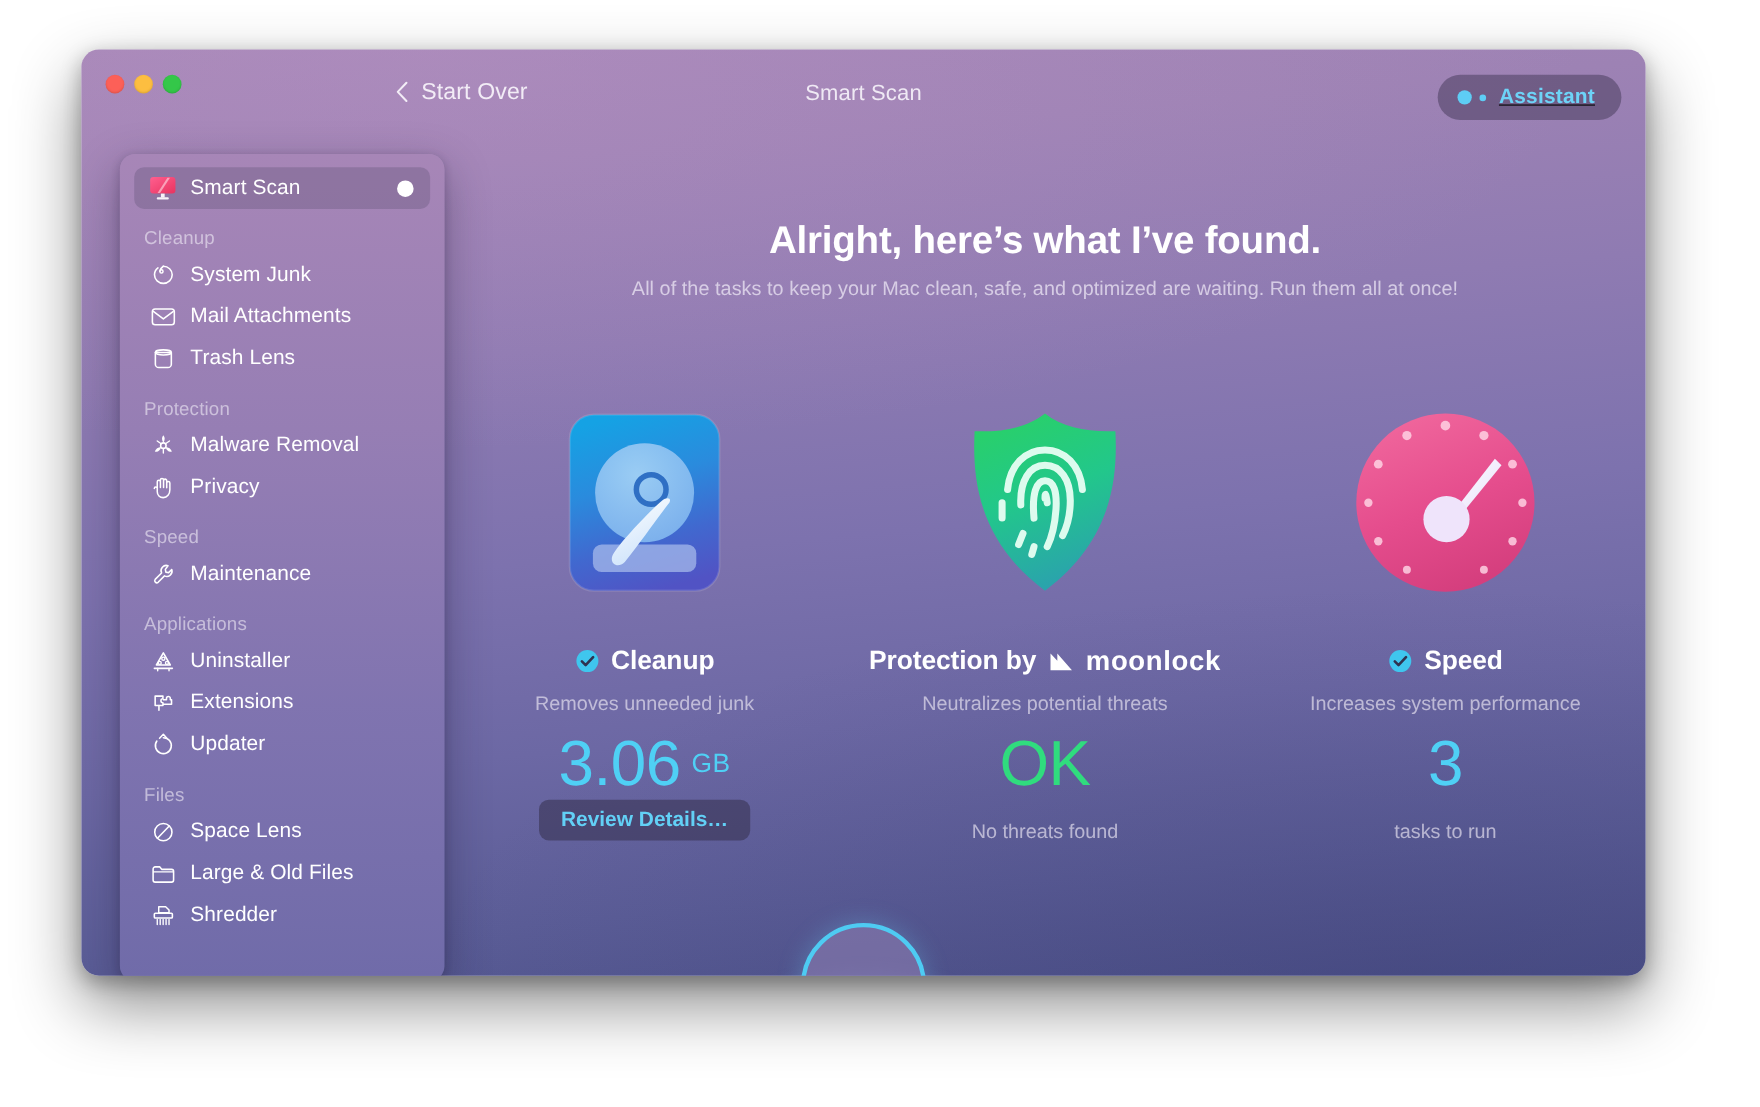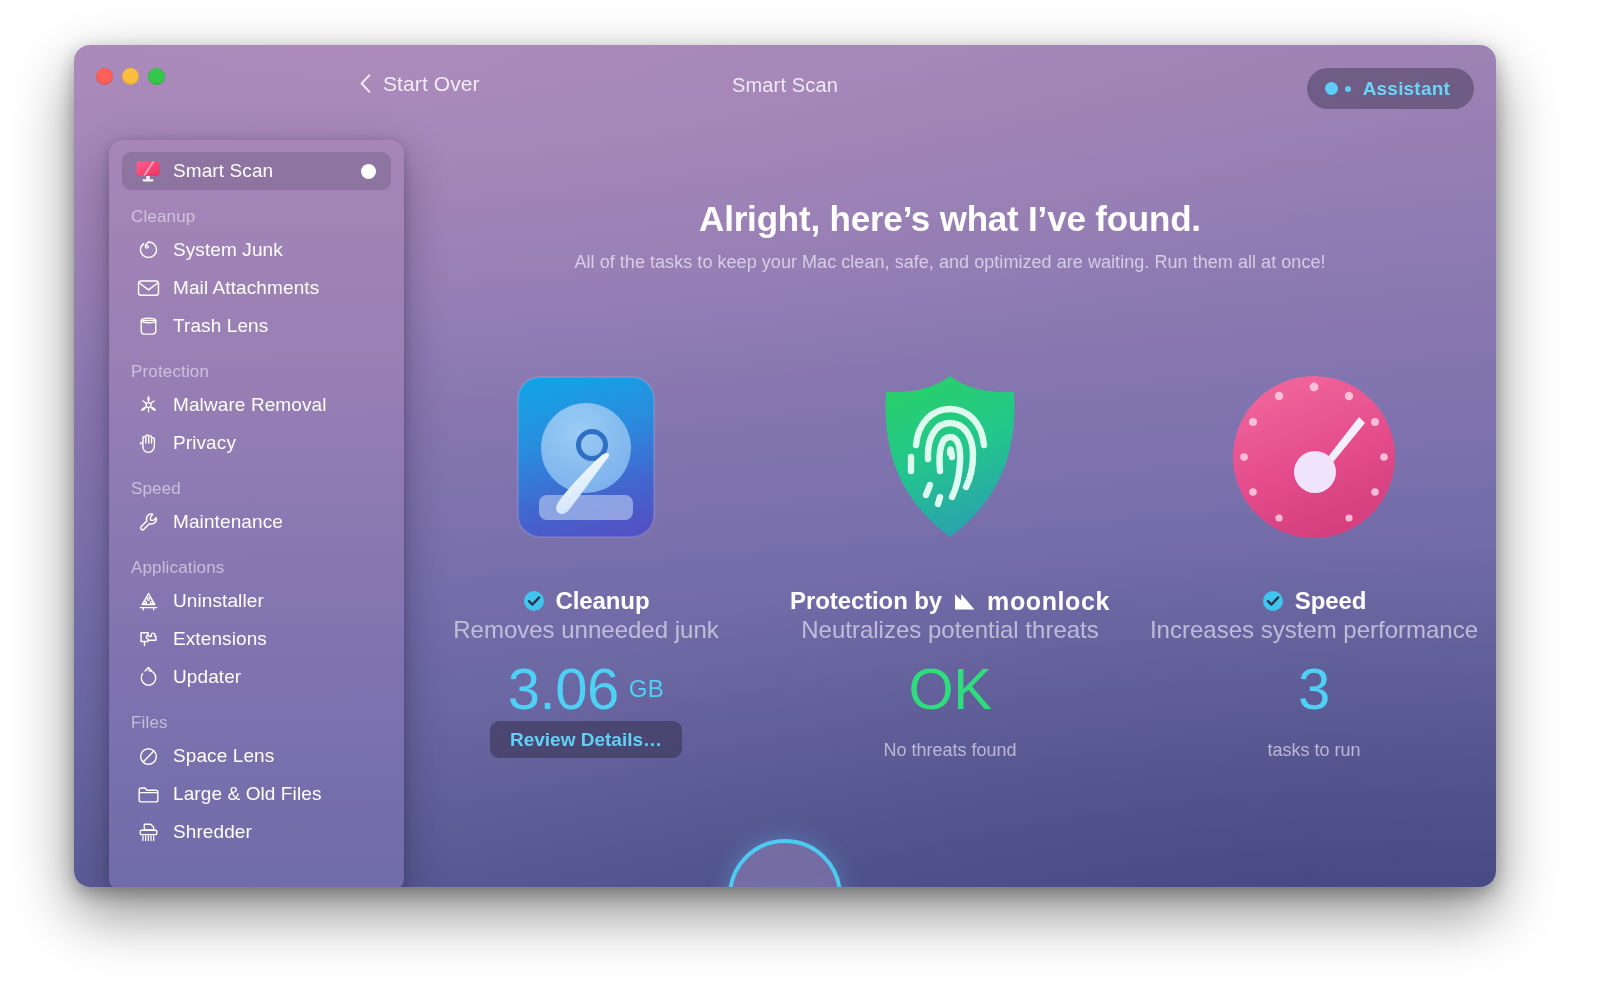--- a/index.html
+++ b/index.html
@@ -95,20 +95,21 @@
     right: 22px;
     top: 23px;
     height: 41px;
     padding: 0 24px 0 18px;
     display: flex;
     align-items: center;
     gap: 9px;
     border-radius: 21px;
     background: rgba(74,62,94,0.55);
     cursor: pointer;
+    text-decoration: underline;
   }
   #assistant-button .dot-big {
     width: 13px; height: 13px; border-radius: 50%;
     background: #5ecdf5;
     display: block;
   }
   #assistant-button .dot-small {
     width: 6px; height: 6px; border-radius: 50%;
     background: #5ecdf5;
     display: block;
@@ -255,23 +256,23 @@
     gap: 9px;
   }
   .moonlock-mark { display:block; width: 25px; height: 19px; }
   .moonlock-word {
     color: #ffffff;
     font-size: 25px;
     font-weight: bold;
     letter-spacing: .6px;
   }
   .card-sub {
-    margin-top: 1px;
+    margin-top: 14px;
     color: rgba(236,230,243,0.66);
-    font-size: 24px;
+    font-size: 18px;
   }
   .card-value {
     margin-top: 16px;
     display: flex;
     align-items: center;
     gap: 10px;
     line-height: 1;
   }
   .card-value .big {
     font-size: 58px;

